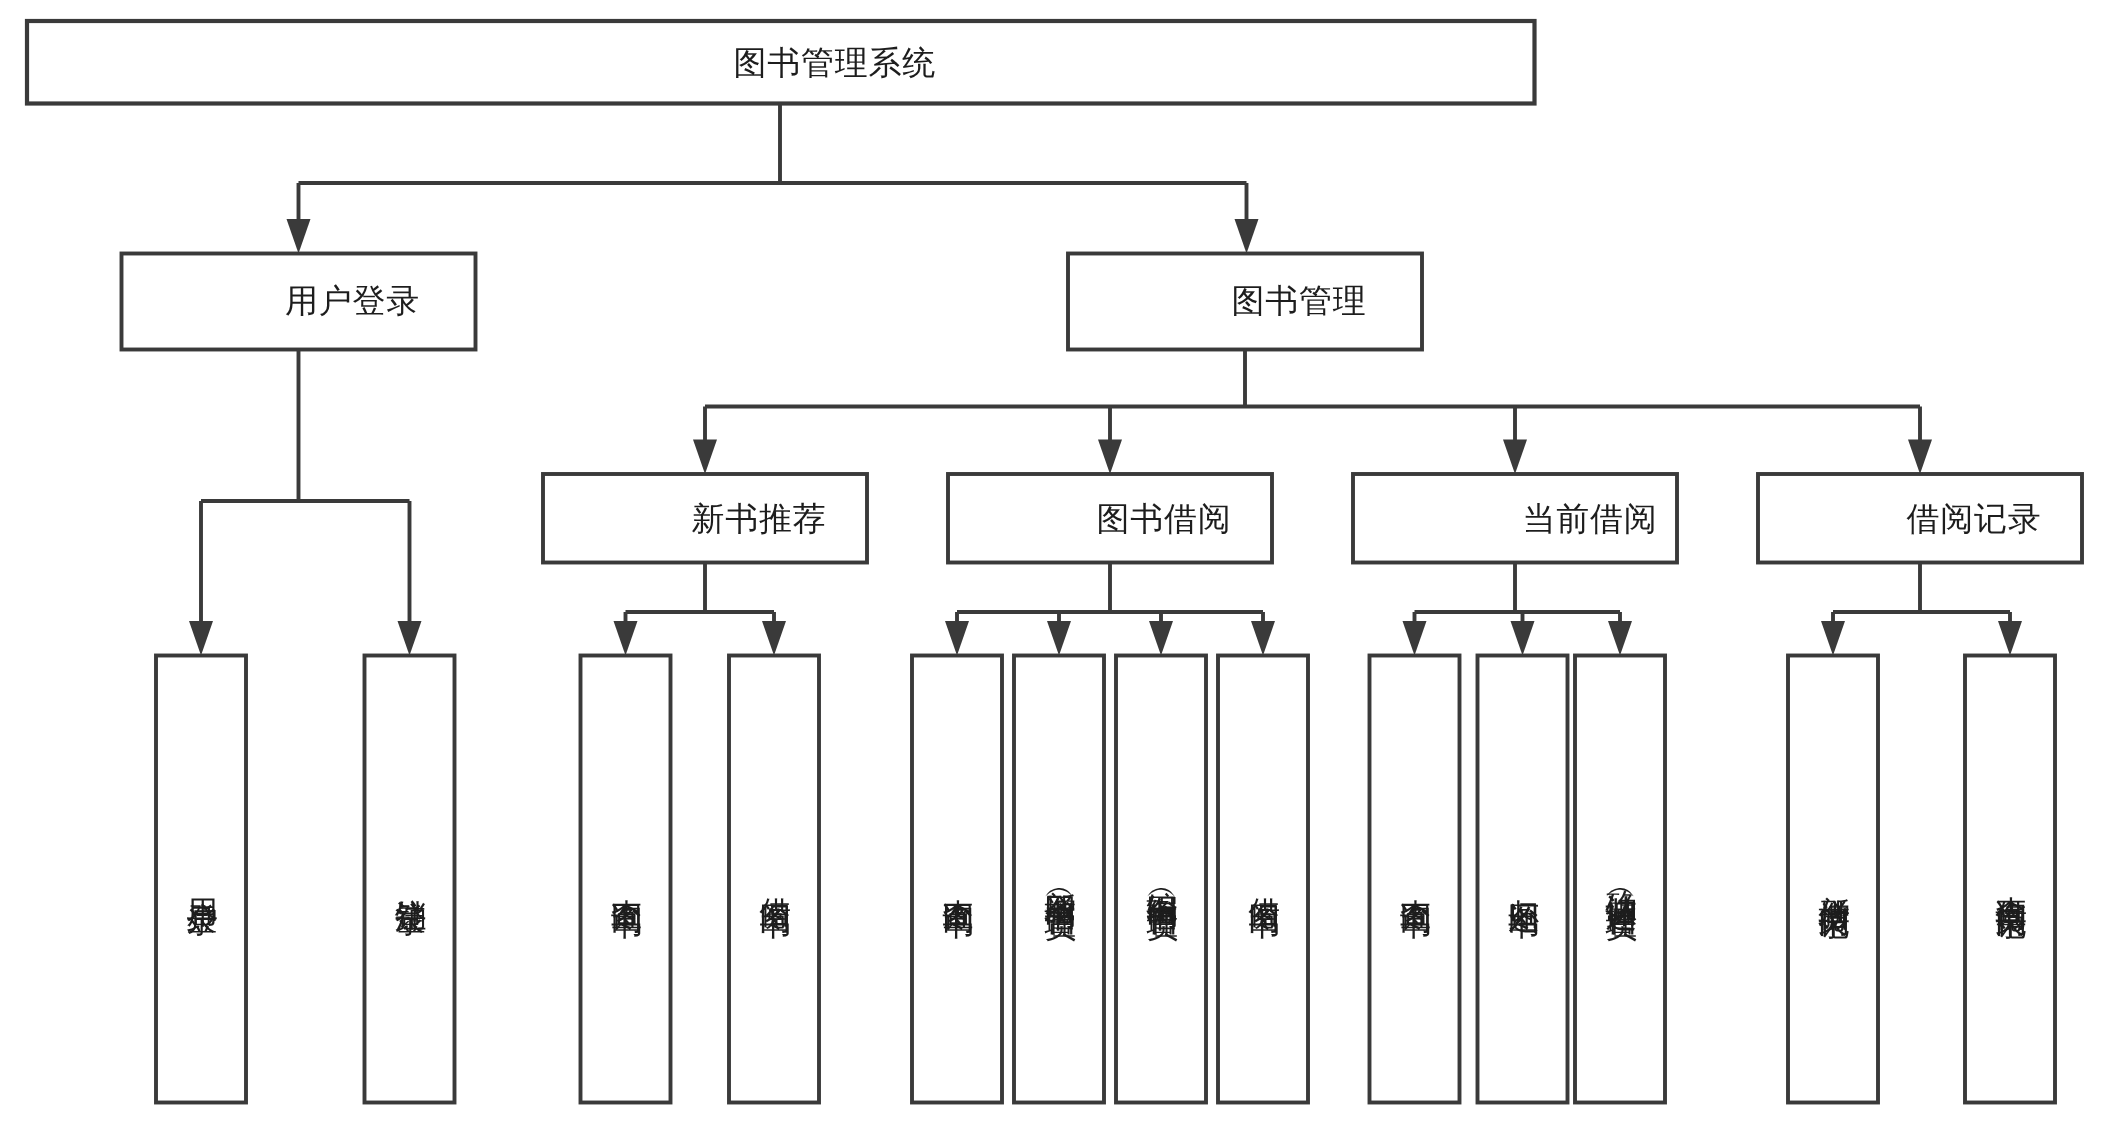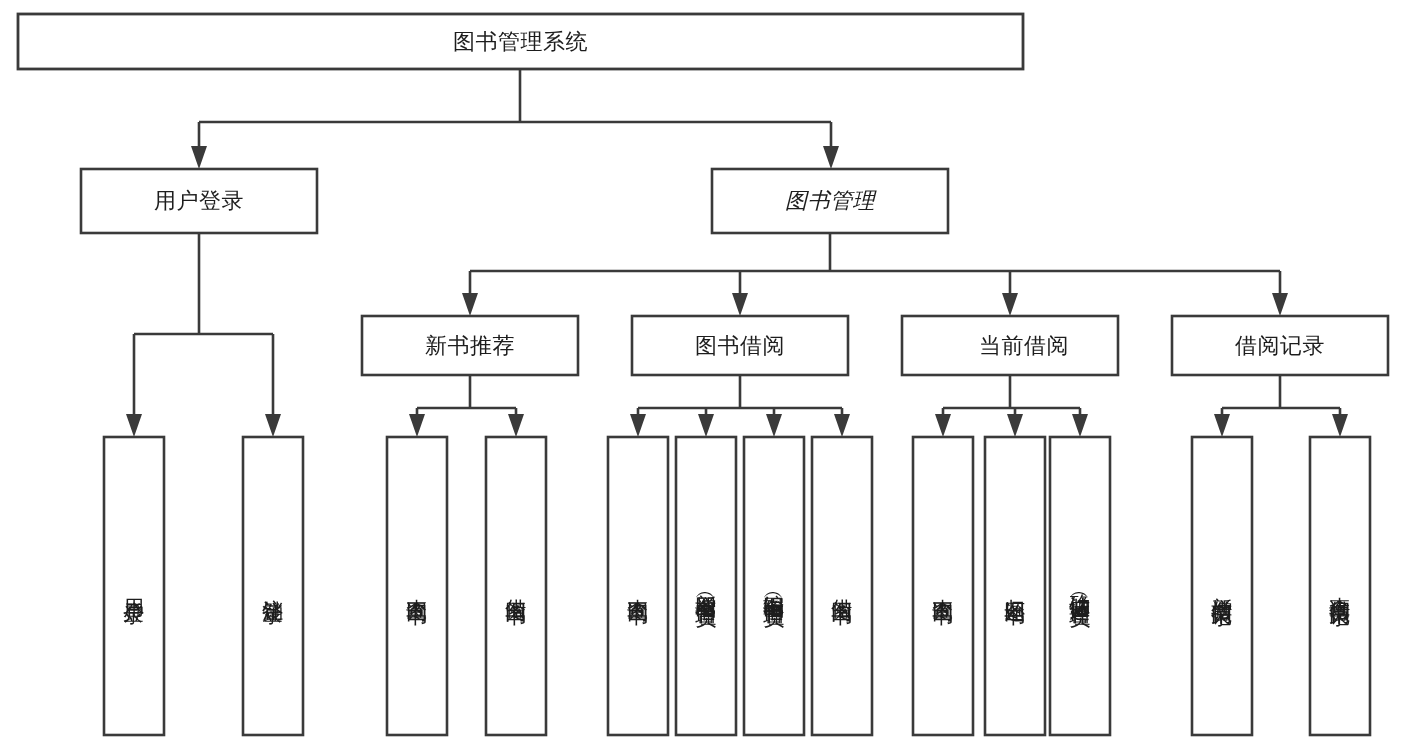--- a/index.html
+++ b/index.html
@@ -52,20 +52,21 @@
     justify-content: center;
     color: #1d1d1d;
     font-family: "Liberation Sans", "DejaVu Sans", sans-serif;
     white-space: nowrap;
     pointer-events: none;
   }
   .node-label.horizontal {
     font-size: 22px;
     line-height: 1;
     letter-spacing: 0.5px;
+    padding-left: 36px;
   }
   .node-label.vertical {
     writing-mode: vertical-rl;
     text-orientation: upright;
     font-size: 21px;
     line-height: 1.22;
     letter-spacing: 2px;
     justify-content: center;
     align-items: center;
   }
@@ -187,21 +188,21 @@
       <polygon class="arrow-head" points="1222,437 1214,414 1230,414"></polygon>
       <path class="conn" d="M 1340 408 L 1340 420"></path>
       <polygon class="arrow-head" points="1340,437 1332,414 1348,414"></polygon>
     </g>
   </svg>
 
   <div class="node-label horizontal" style="left:18px; top:14px; width:1005px; height:55px;">图书管理系统</div>
 
   <div class="node-label horizontal" style="left:81px; top:169px; width:236px; height:64px;">用户登录</div>
 
-  <div class="node-label horizontal" style="left:712px; top:169px; width:236px; height:64px;font-style:italic;">图书管理</div>
+  <div class="node-label horizontal" style="left:712px; top:169px; width:236px; height:64px;">图书管理</div>
 
   <div class="node-label horizontal" style="left:362px; top:316px; width:216px; height:59px;">新书推荐</div>
 
   <div class="node-label horizontal" style="left:632px; top:316px; width:216px; height:59px;">图书借阅</div>
 
   <div class="node-label horizontal" style="left:902px; top:316px; width:244px; height:59px;">当前借阅</div>
 
   <div class="node-label horizontal" style="left:1172px; top:316px; width:216px; height:59px;">借阅记录</div>
 
   <div class="node-label vertical" style="left:104px; top:437px; width:60px; height:298px;">用户登录</div>

